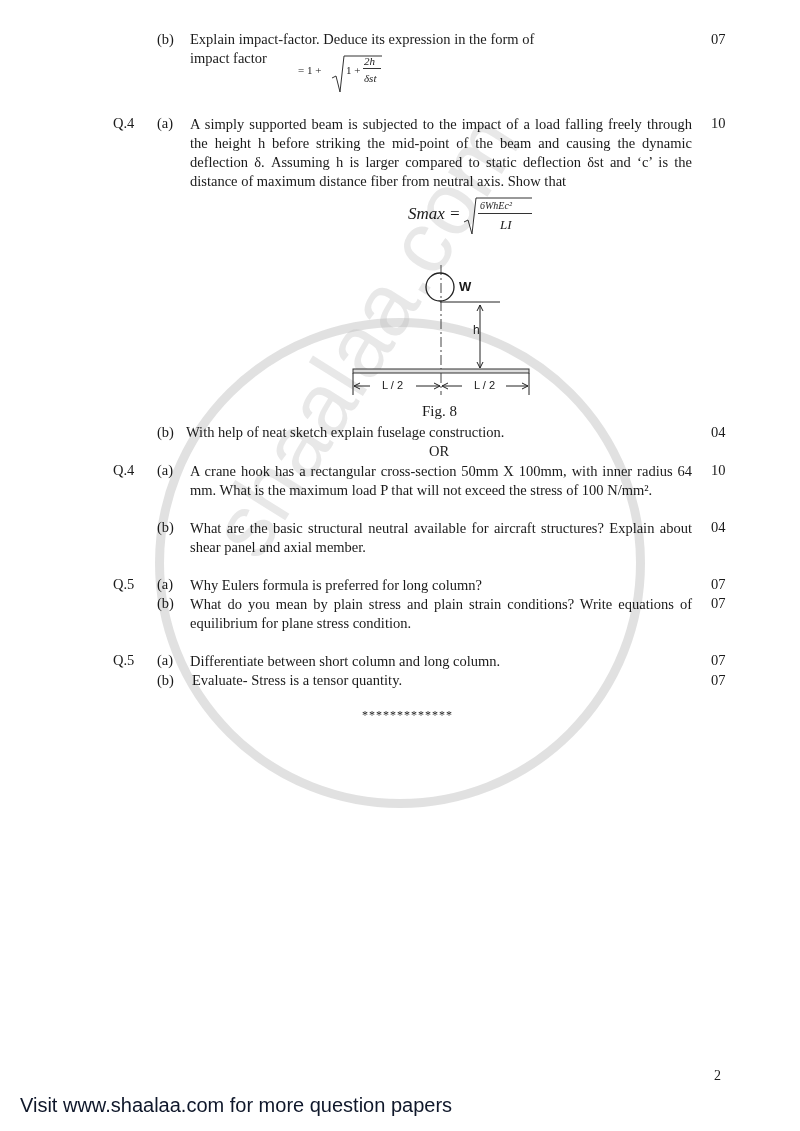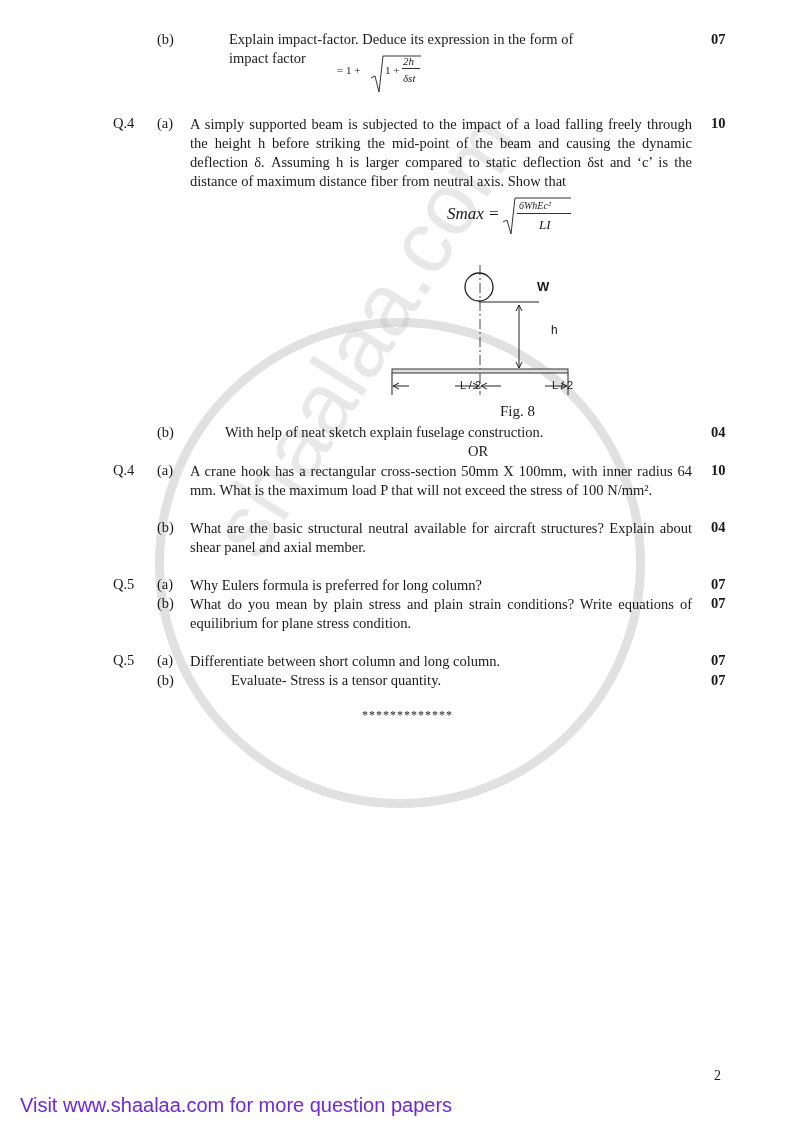--- a/index.html
+++ b/index.html
@@ -1,29 +1,29 @@
 <!DOCTYPE html>
 <html><head>
 <meta charset="utf-8">
 <style>
   html, body { margin:0; padding:0; }
   body { width:800px; height:1131px; background:#ffffff; position:relative; overflow:hidden;
          font-family:"Liberation Serif", "DejaVu Serif", serif; color:#1a1a1a; font-size:14.5px; }
-  .abs { position:absolute;margin-left:39px; }
+  .abs { position:absolute; }
   .qnum { position:absolute; left:113px; }
   .sub { position:absolute; left:157px; }
   .txt { position:absolute; left:190px; width:502px; text-align:justify; line-height:19px; }
-  .marks { position:absolute; left:711px; font-weight:bold; }
+  .marks { position:absolute; left:711px; font-weight:normal; }
   .watermark { position:absolute; left:155px; top:318px; width:490px; height:490px; border-radius:50%;
                border:9px solid rgba(200,200,200,0.55); box-sizing:border-box; pointer-events:none; }
   .wm-text { position:absolute; left:190px; top:520px; font-family:"Liberation Sans", sans-serif;
              font-size:88px; color:rgba(190,190,190,0.35); transform:rotate(-58deg); transform-origin:left top;
              white-space:nowrap; pointer-events:none; }
   .formula { font-family:"Liberation Serif", serif; font-style:italic; }
-  .footer { position:absolute; left:20px; top:1094px; font-family:"Liberation Sans", sans-serif; font-size:20px; color:#6d28d9; }
+  .footer { position:absolute; left:20px; top:1094px; font-family:"Liberation Sans", sans-serif; font-size:20px; color:#0f172a; }
   .pagenum { position:absolute; left:714px; top:1068px; font-size:14px; }
   .stars { position:absolute; left:362px; top:708px; letter-spacing:1px; font-size:12px; }
 </style>
 </head>
 <body>
 
 <div class="watermark"></div>
 <div class="wm-text">shaalaa.com</div>
 
 <div>

